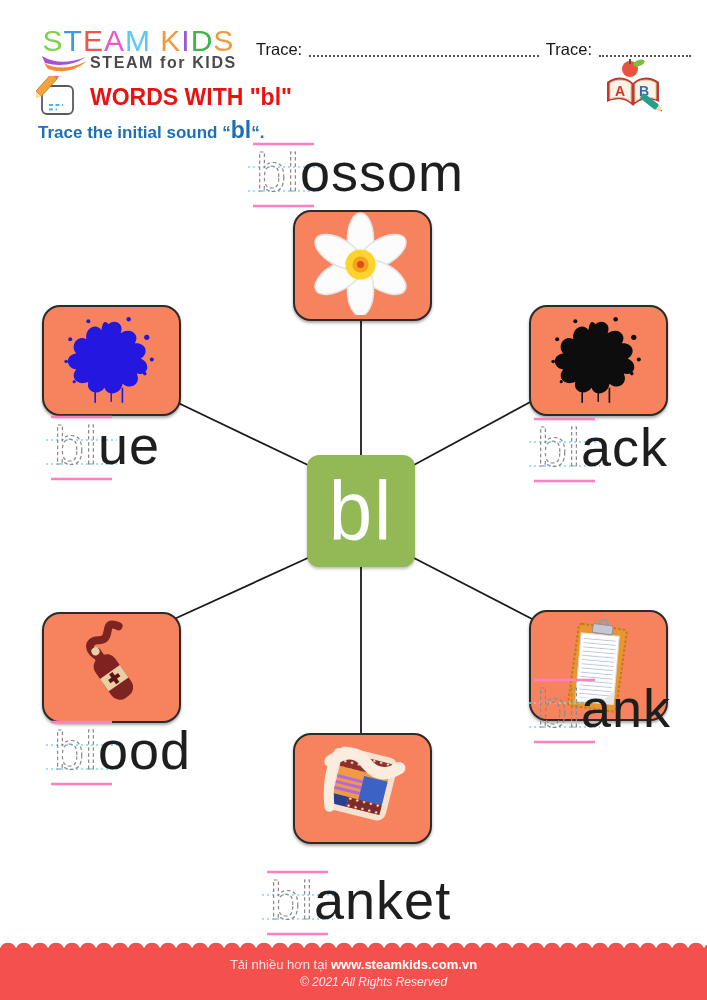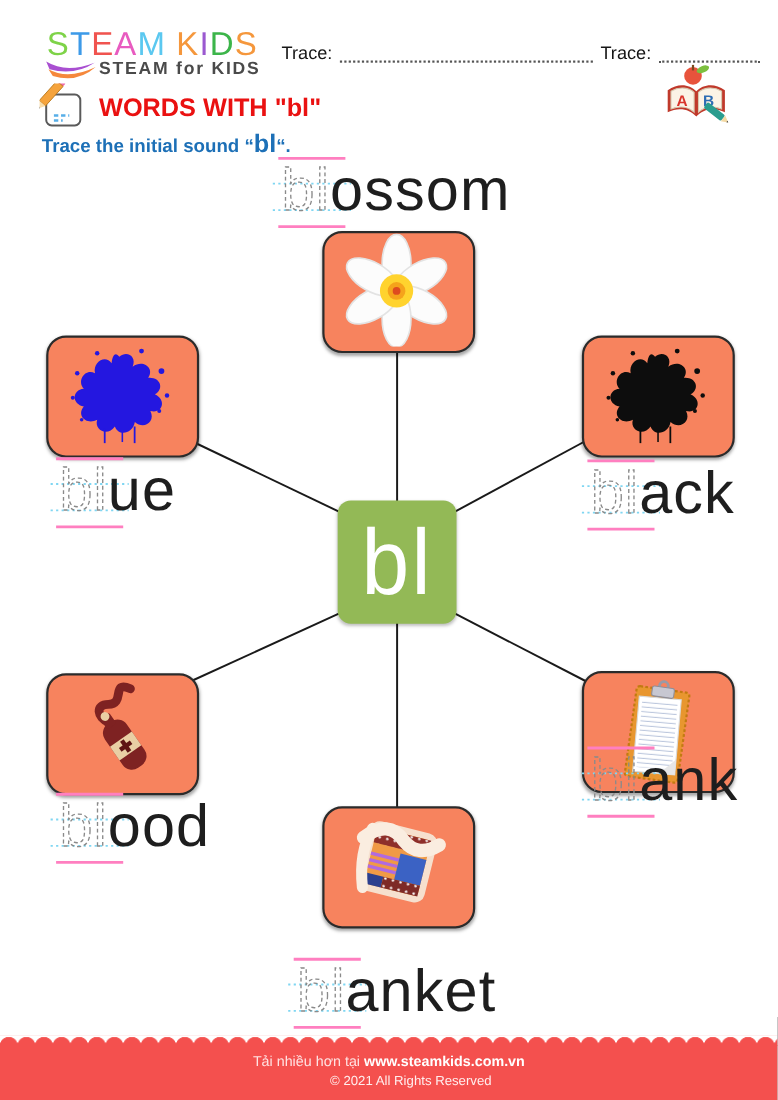--- a/index.html
+++ b/index.html
@@ -45,21 +45,21 @@
   .rest{fill:#1E1E1E;stroke:none;}
 
   
   .footer{position:absolute;left:0;right:0;bottom:0;height:50px;background:#F4504E;z-index:3;
           text-align:center;color:#FFE2E2;}
   .footer::before{content:"";position:absolute;left:0;right:0;top:-9px;height:10px;
           background-image:radial-gradient(circle at 8px 10px,#F4504E 8px,rgba(244,80,78,0) 8.6px);
           background-size:16px 10px;background-repeat:repeat-x;}
   .f1{font-size:13px;margin-top:7px;}
   .f1 .site{font-weight:800;color:#ffffff;}
-  .f2{font-size:12px;margin-top:3px;color:#FFEDED;padding-left:40px;}
+  .f2{font-size:12px;font-style:italic;margin-top:3px;color:#FFEDED;padding-left:40px;}
 </style>
 </head>
 <body>
 
 <div class="page">
 
   <svg width="0" height="0" style="position:absolute">
     <defs>
       <g id="splat">
         <path d="M50,15 C57,9 66,15 62,24 C72,17 82,26 76,34 C87,33 91,44 82,49 C93,54 89,67 78,64 C83,74 72,81 64,74 C62,85 49,87 46,78 C40,87 27,82 30,72 C20,77 11,68 18,60 C7,58 7,45 18,44 C11,36 20,25 28,30 C26,19 38,13 43,21 C44,12 47,11 50,15 Z"></path>

